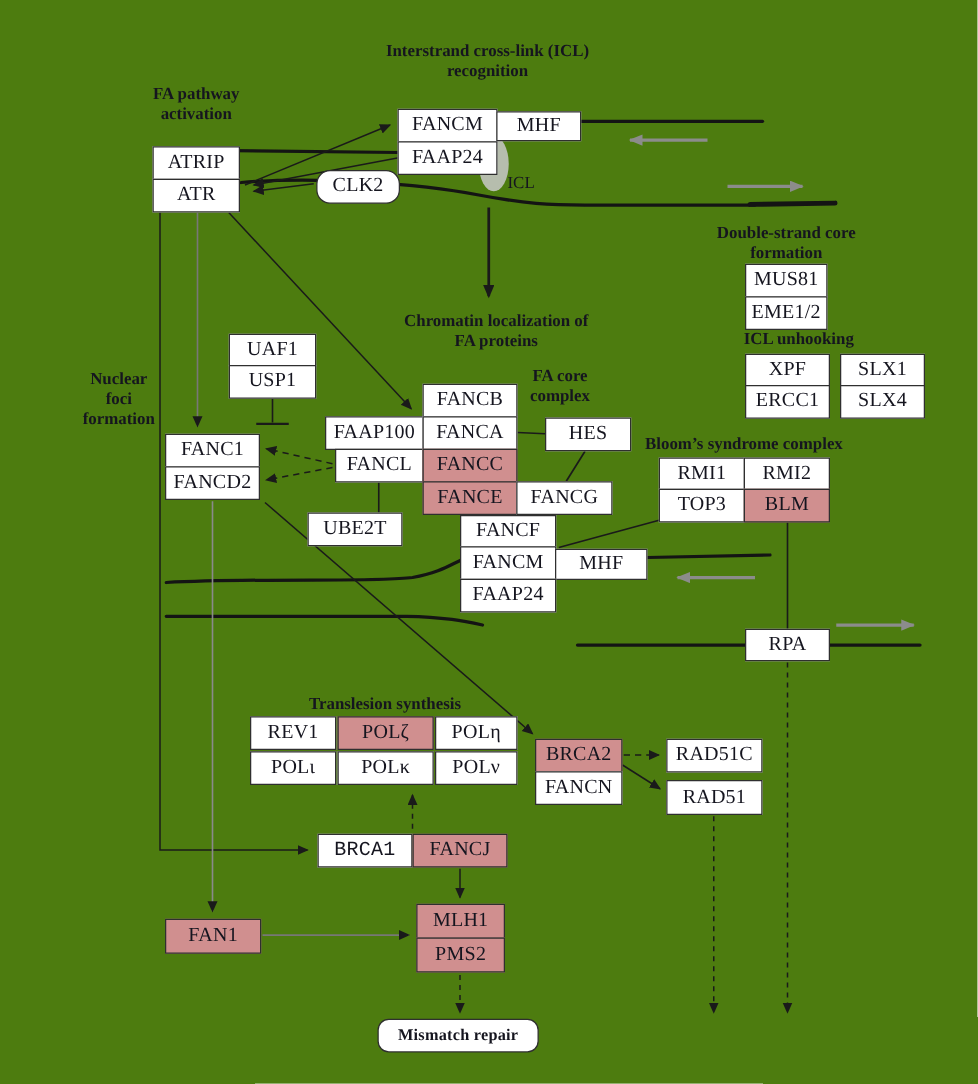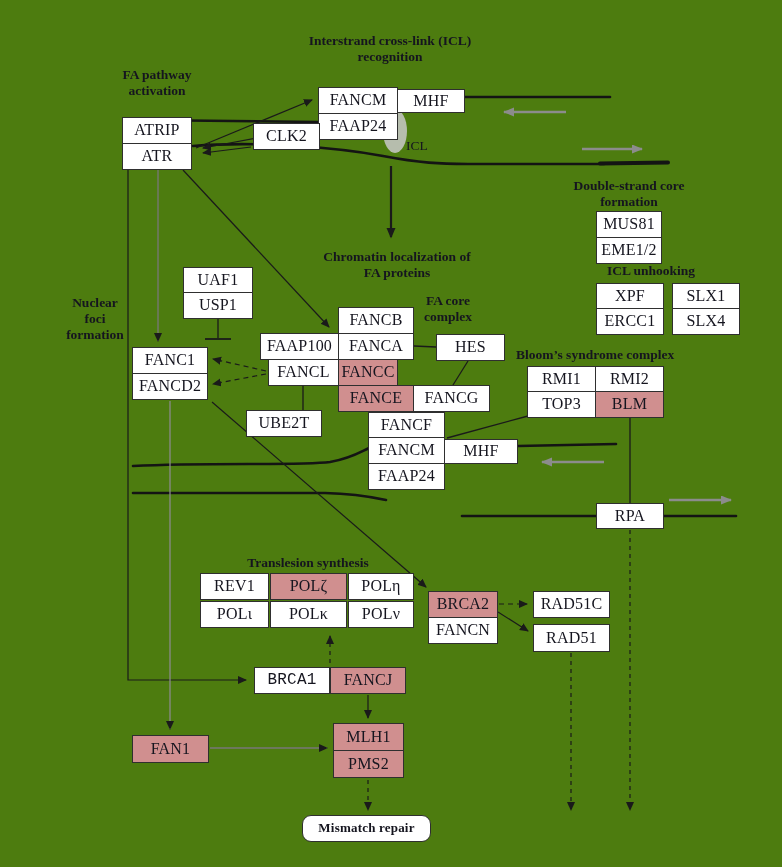--- a/index.html
+++ b/index.html
@@ -88,38 +88,38 @@
       <path d="M630,418 L630,503"></path>
     </g>
   </svg>
 
   <div class="title" style="left:270px;top:33px;width:240px;">Interstrand cross-link (ICL)
 recognition</div>
   <div class="title" style="left:97px;top:67px;width:120px;">FA pathway
 activation</div>
   <div class="title" style="left:539px;top:178px;width:180px;">Double-strand core
 formation</div>
-  <div class="title" style="left:571px;top:263px;width:160px;">ICL unhooking</div>
+  <div class="title" style="left:559px;top:263px;width:160px;">ICL unhooking</div>
   <div class="title" style="left:287px;top:249px;width:220px;">Chromatin localization of
 FA proteins</div>
   <div class="title" style="left:408px;top:293px;width:80px;">FA core
 complex</div>
   <div class="title left" style="left:516px;top:347px;width:180px;">Bloom’s syndrome complex</div>
   <div class="title" style="left:55px;top:295px;width:80px;">Nuclear
 foci
 formation</div>
   <div class="title" style="left:228px;top:555px;width:160px;">Translesion synthesis</div>
   <div class="plainlabel" style="left:406px;top:138px;">ICL</div>
 
   <div class="node" style="left:122px;top:117px;width:70px;height:27px;">ATRIP</div>
   <div class="node" style="left:122px;top:143px;width:70px;height:27px;">ATR</div>
   <div class="node" style="left:318px;top:87px;width:80px;height:27px;">FANCM</div>
   <div class="node" style="left:397px;top:89px;width:68px;height:24px;">MHF</div>
   <div class="node" style="left:318px;top:113px;width:80px;height:27px;">FAAP24</div>
-  <div class="node" style="left:253px;top:123px;width:67px;height:27px;">CLK2</div>
+  <div class="node" style="left:253px;top:136px;width:67px;height:27px;border-radius:11px;">CLK2</div>
 
   <div class="node" style="left:596px;top:211px;width:66px;height:27px;">MUS81</div>
   <div class="node" style="left:596px;top:237px;width:66px;height:27px;">EME1/2</div>
   <div class="node" style="left:596px;top:283px;width:68px;height:26px;">XPF</div>
   <div class="node" style="left:596px;top:308px;width:68px;height:27px;">ERCC1</div>
   <div class="node" style="left:672px;top:283px;width:68px;height:26px;">SLX1</div>
   <div class="node" style="left:672px;top:308px;width:68px;height:27px;">SLX4</div>
 
   <div class="node" style="left:527px;top:366px;width:69px;height:26px;">RMI1</div>
   <div class="node" style="left:595px;top:366px;width:69px;height:26px;">RMI2</div>
@@ -129,21 +129,21 @@
   <div class="node" style="left:183px;top:267px;width:70px;height:26px;">UAF1</div>
   <div class="node" style="left:183px;top:292px;width:70px;height:27px;">USP1</div>
   <div class="node" style="left:132px;top:347px;width:76px;height:27px;">FANC1</div>
   <div class="node" style="left:132px;top:373px;width:76px;height:27px;">FANCD2</div>
   <div class="node" style="left:260px;top:333px;width:79px;height:27px;">FAAP100</div>
   <div class="node" style="left:268px;top:359px;width:71px;height:27px;">FANCL</div>
   <div class="node" style="left:246px;top:410px;width:76px;height:27px;">UBE2T</div>
 
   <div class="node" style="left:338px;top:307px;width:76px;height:27px;">FANCB</div>
   <div class="node" style="left:338px;top:333px;width:76px;height:27px;">FANCA</div>
-  <div class="node pink" style="left:338px;top:359px;width:60px;height:27px;">FANCC</div>
+  <div class="node pink" style="left:338px;top:359px;width:76px;height:27px;">FANCC</div>
   <div class="node pink" style="left:338px;top:385px;width:76px;height:27px;">FANCE</div>
   <div class="node" style="left:436px;top:334px;width:69px;height:27px;">HES</div>
   <div class="node" style="left:413px;top:385px;width:77px;height:27px;">FANCG</div>
   <div class="node" style="left:368px;top:412px;width:77px;height:26px;">FANCF</div>
   <div class="node" style="left:368px;top:437px;width:77px;height:27px;">FANCM</div>
   <div class="node" style="left:444px;top:439px;width:74px;height:25px;">MHF</div>
   <div class="node" style="left:368px;top:463px;width:77px;height:27px;">FAAP24</div>
 
   <div class="node" style="left:596px;top:503px;width:68px;height:26px;">RPA</div>
 

